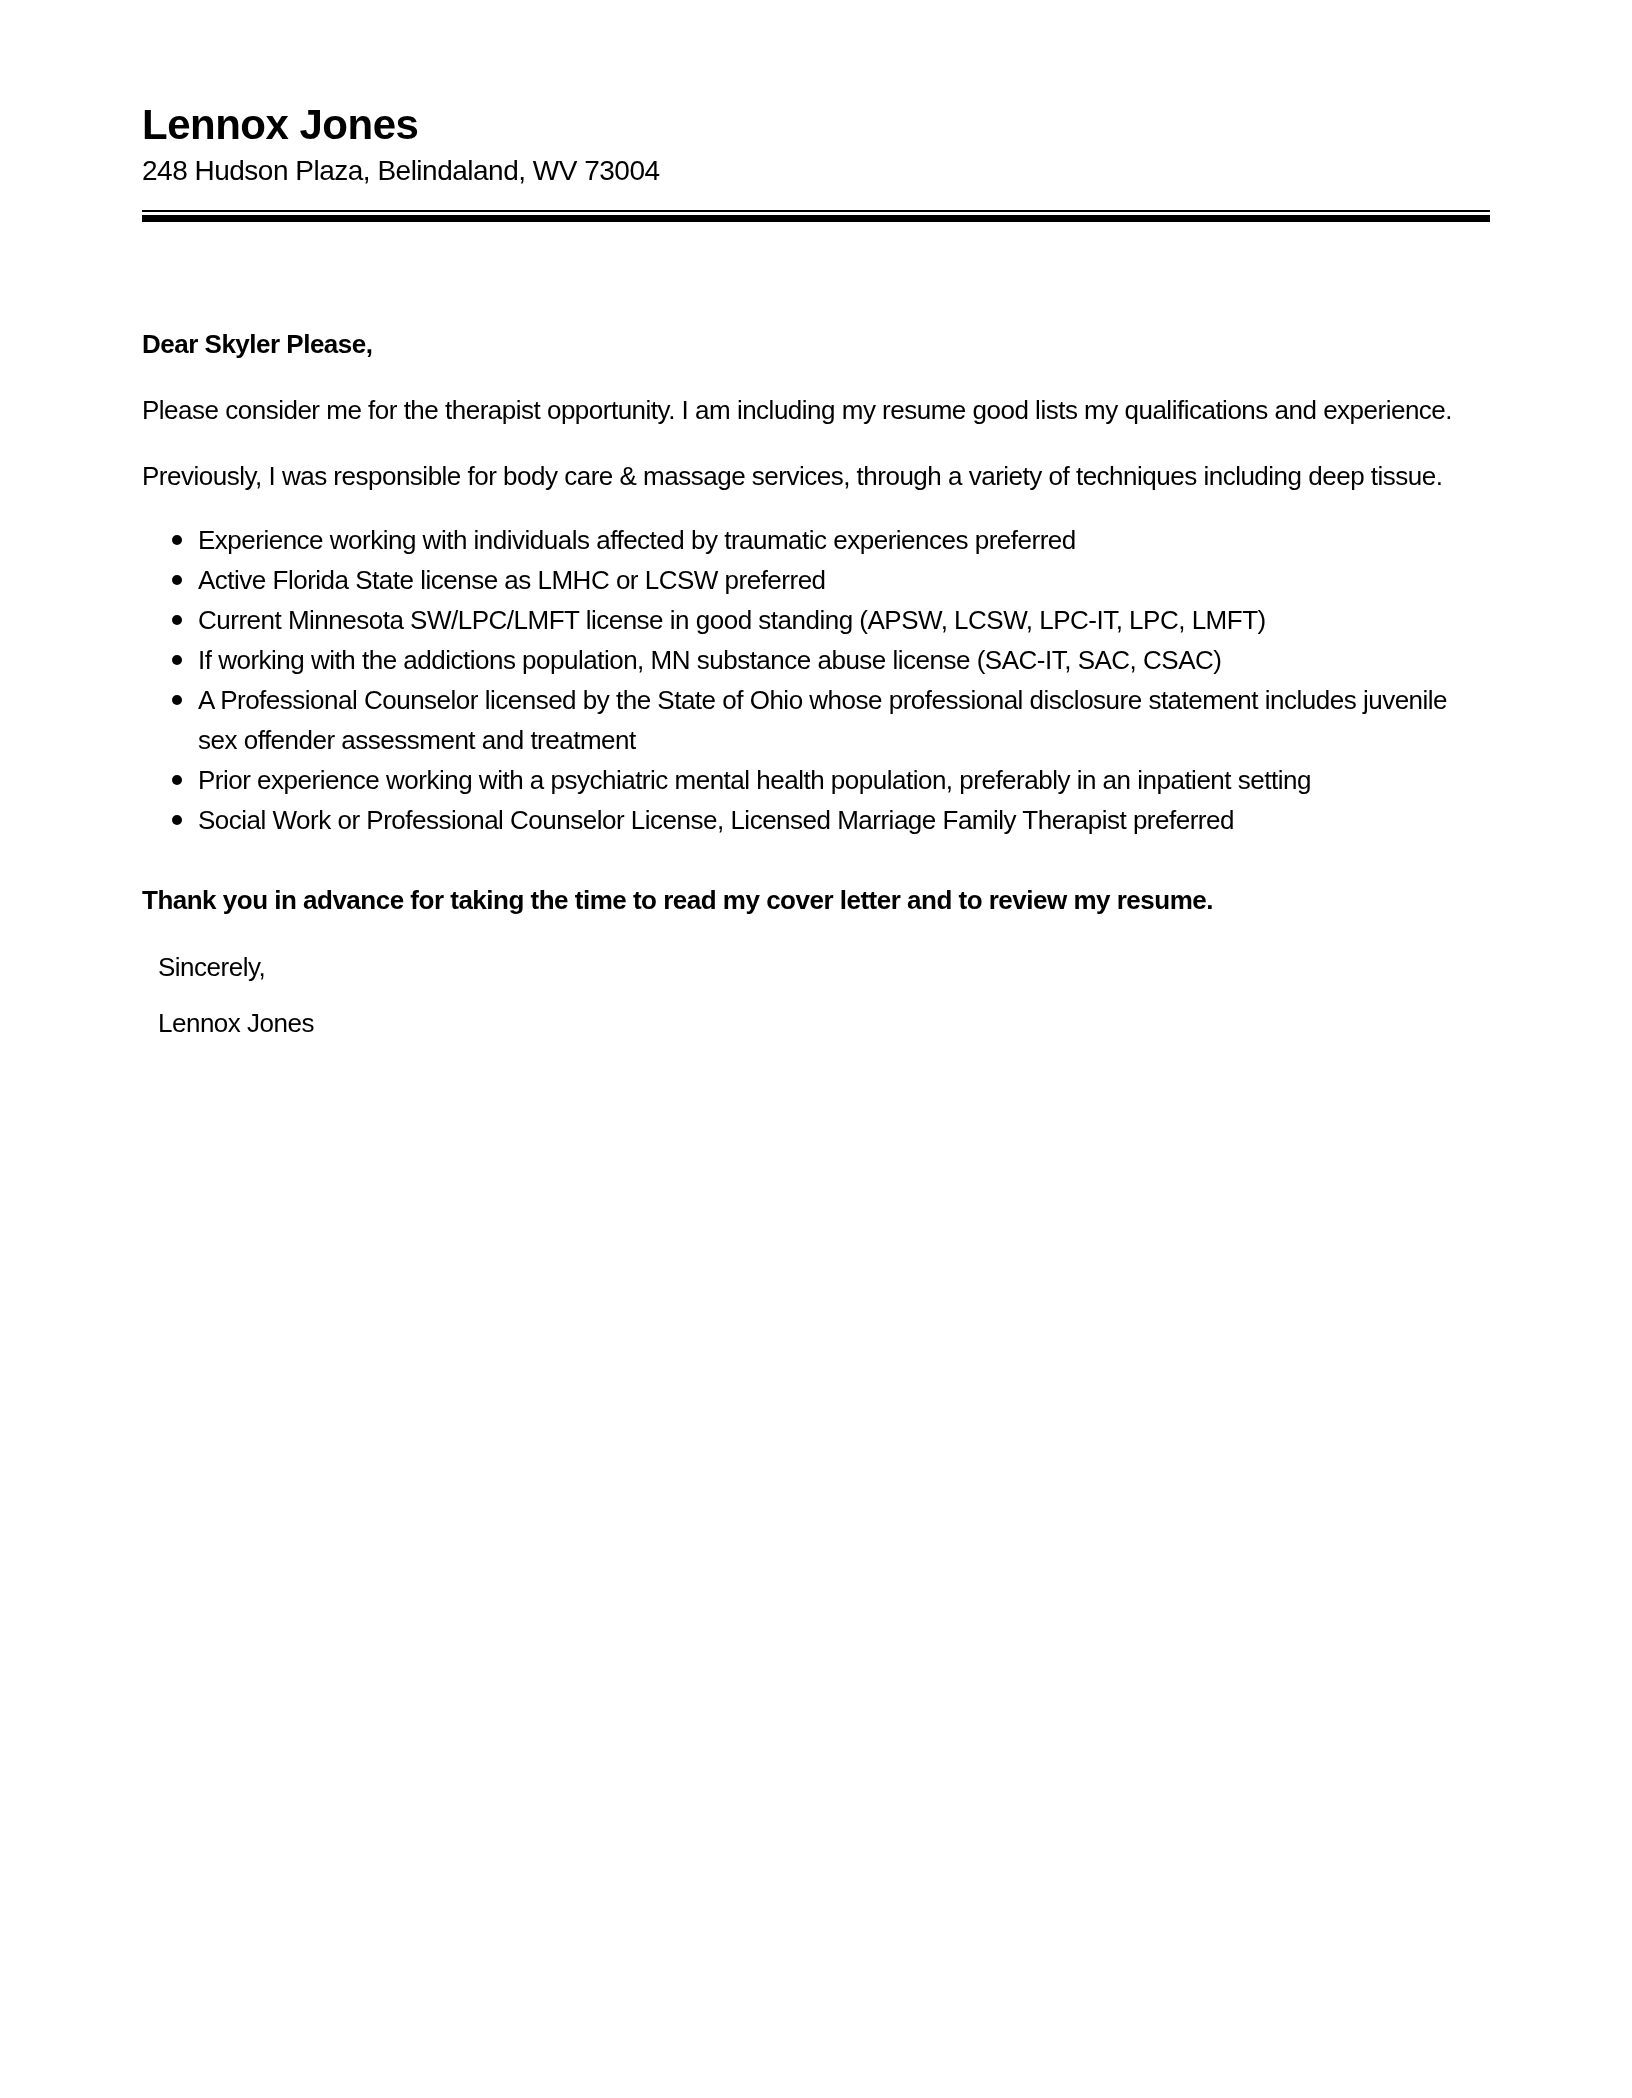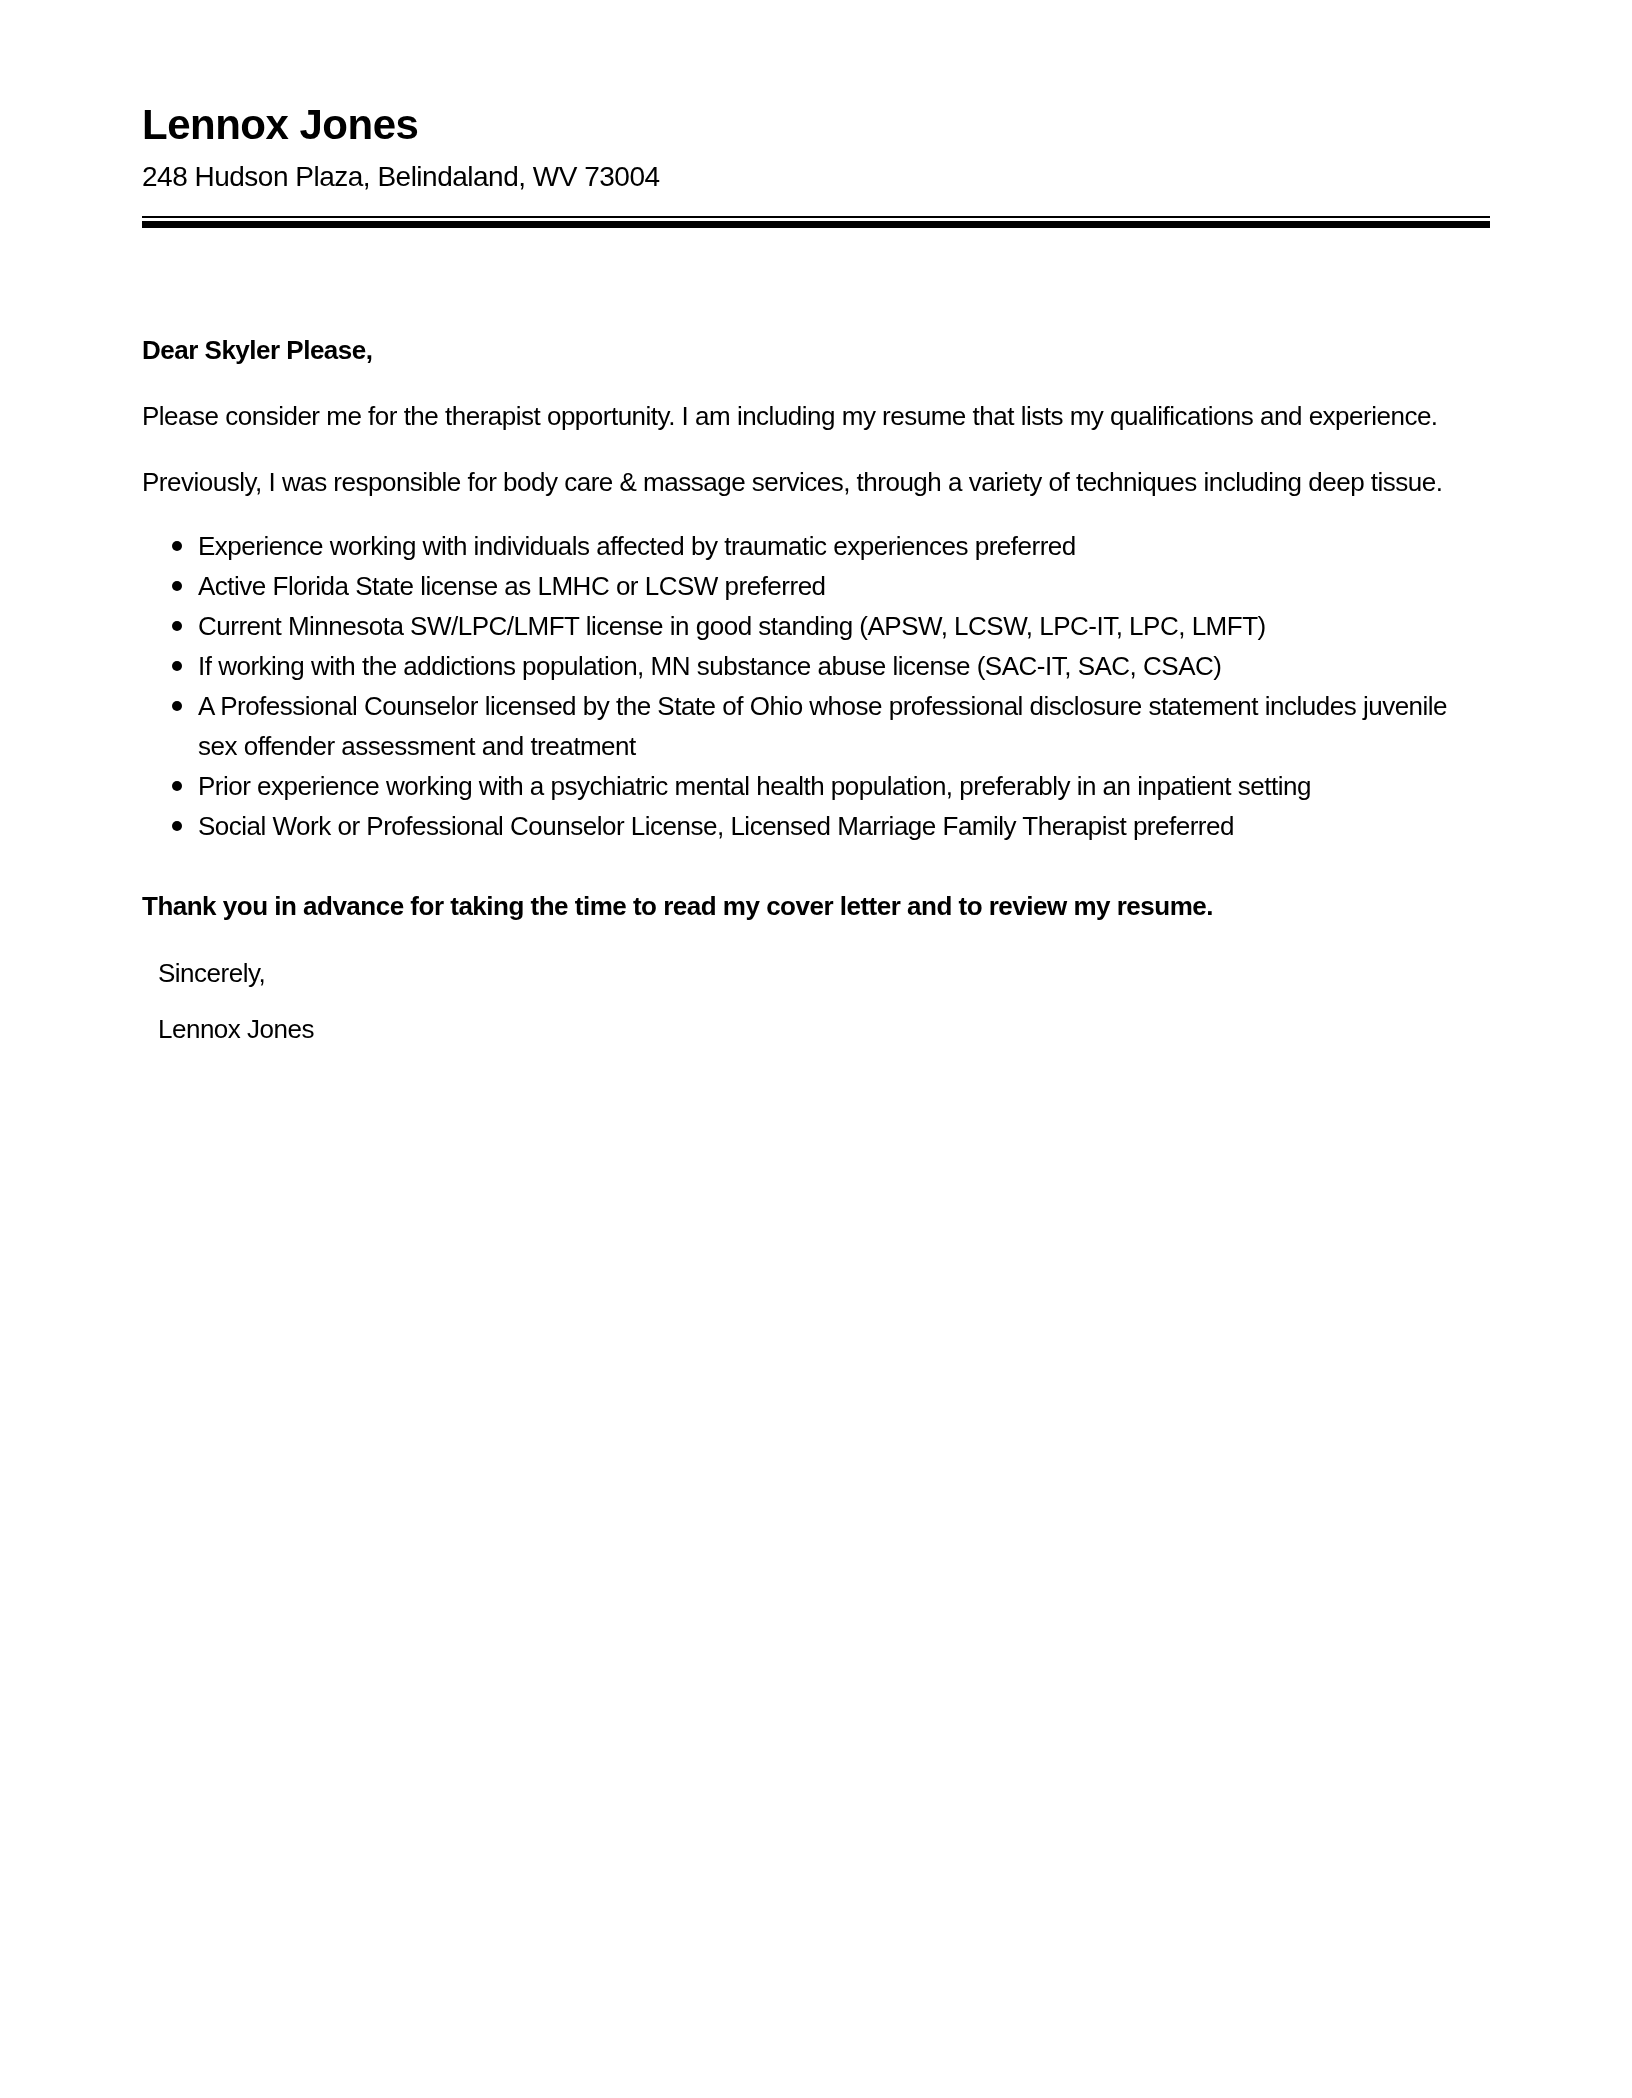--- a/index.html
+++ b/index.html
@@ -22,21 +22,21 @@
   .name {
     font-size: 42px;
     line-height: 50px;
     font-weight: 700;
     margin: 0;
     letter-spacing: -0.5px;
   }
   .address {
     font-size: 28px;
     line-height: 38px;
-    margin-top: 8px;
+    margin-top: 2px;
     letter-spacing: -0.5px;
   }
   .double-rule {
     margin-top: 20px;
     height: 3px;
     border-top: 2px solid #000000;
     border-bottom: 7px solid #000000;
   }
   .letter-body {
     margin-top: 100px;
@@ -91,21 +91,21 @@
   <div>
     <h1 class="name">Lennox Jones</h1>
     <div class="address">248 Hudson Plaza, Belindaland, WV 73004</div>
     <div class="double-rule"></div>
   </div>
 
   <div class="letter-body">
 
     <p class="greeting">Dear Skyler Please,</p>
 
-    <p>Please consider me for the therapist opportunity. I am including my resume that lists my qualifications and experience.</p>
+    <p>Please consider me for the therapist opportunity. I am including my resume good lists my qualifications and experience.</p>
 
     <p>Previously, I was responsible for body care &amp; massage services, through a variety of techniques including deep tissue.</p>
 
 
     <ul class="requirements">
       <li>Experience working with individuals affected by traumatic experiences preferred</li>
       <li>Active Florida State license as LMHC or LCSW preferred</li>
       <li>Current Minnesota SW/LPC/LMFT license in good standing (APSW, LCSW, LPC-IT, LPC, LMFT)</li>
       <li>If working with the addictions population, MN substance abuse license (SAC-IT, SAC, CSAC)</li>
       <li>A Professional Counselor licensed by the State of Ohio whose professional disclosure statement includes juvenile sex offender assessment and treatment</li>

